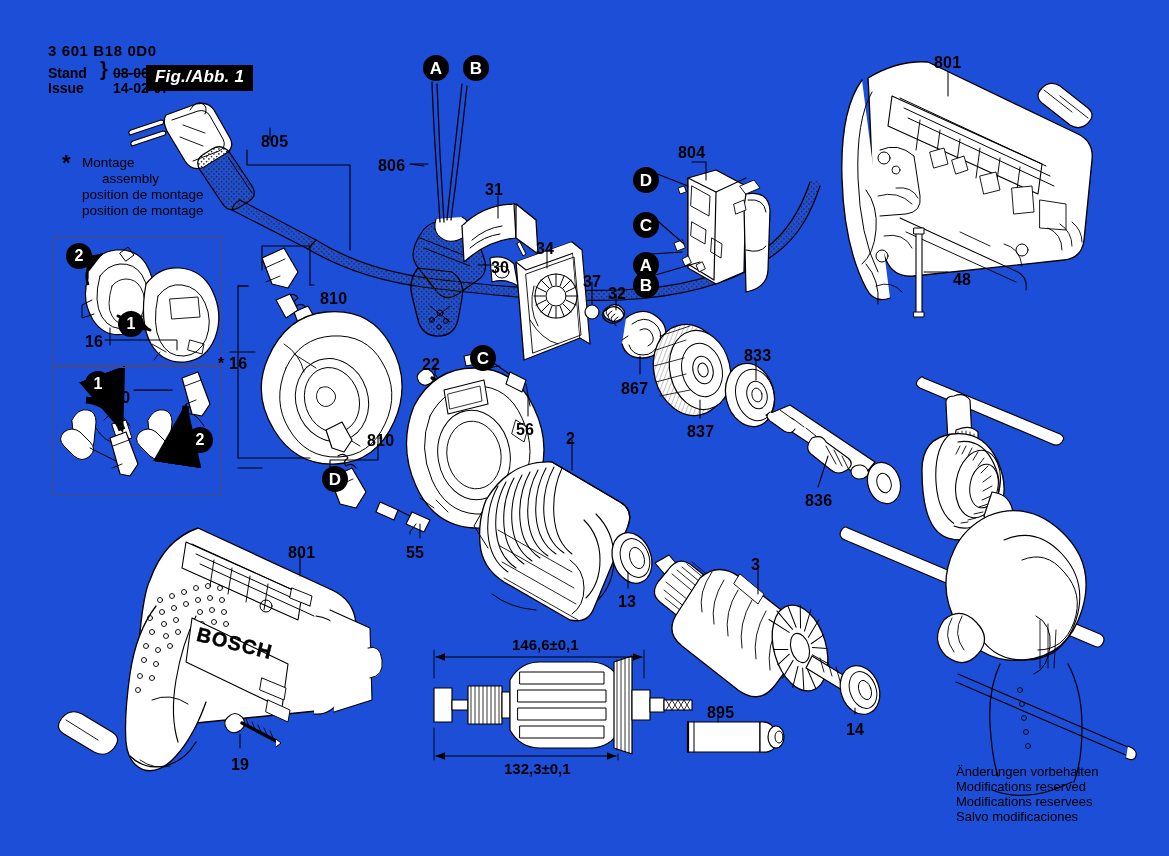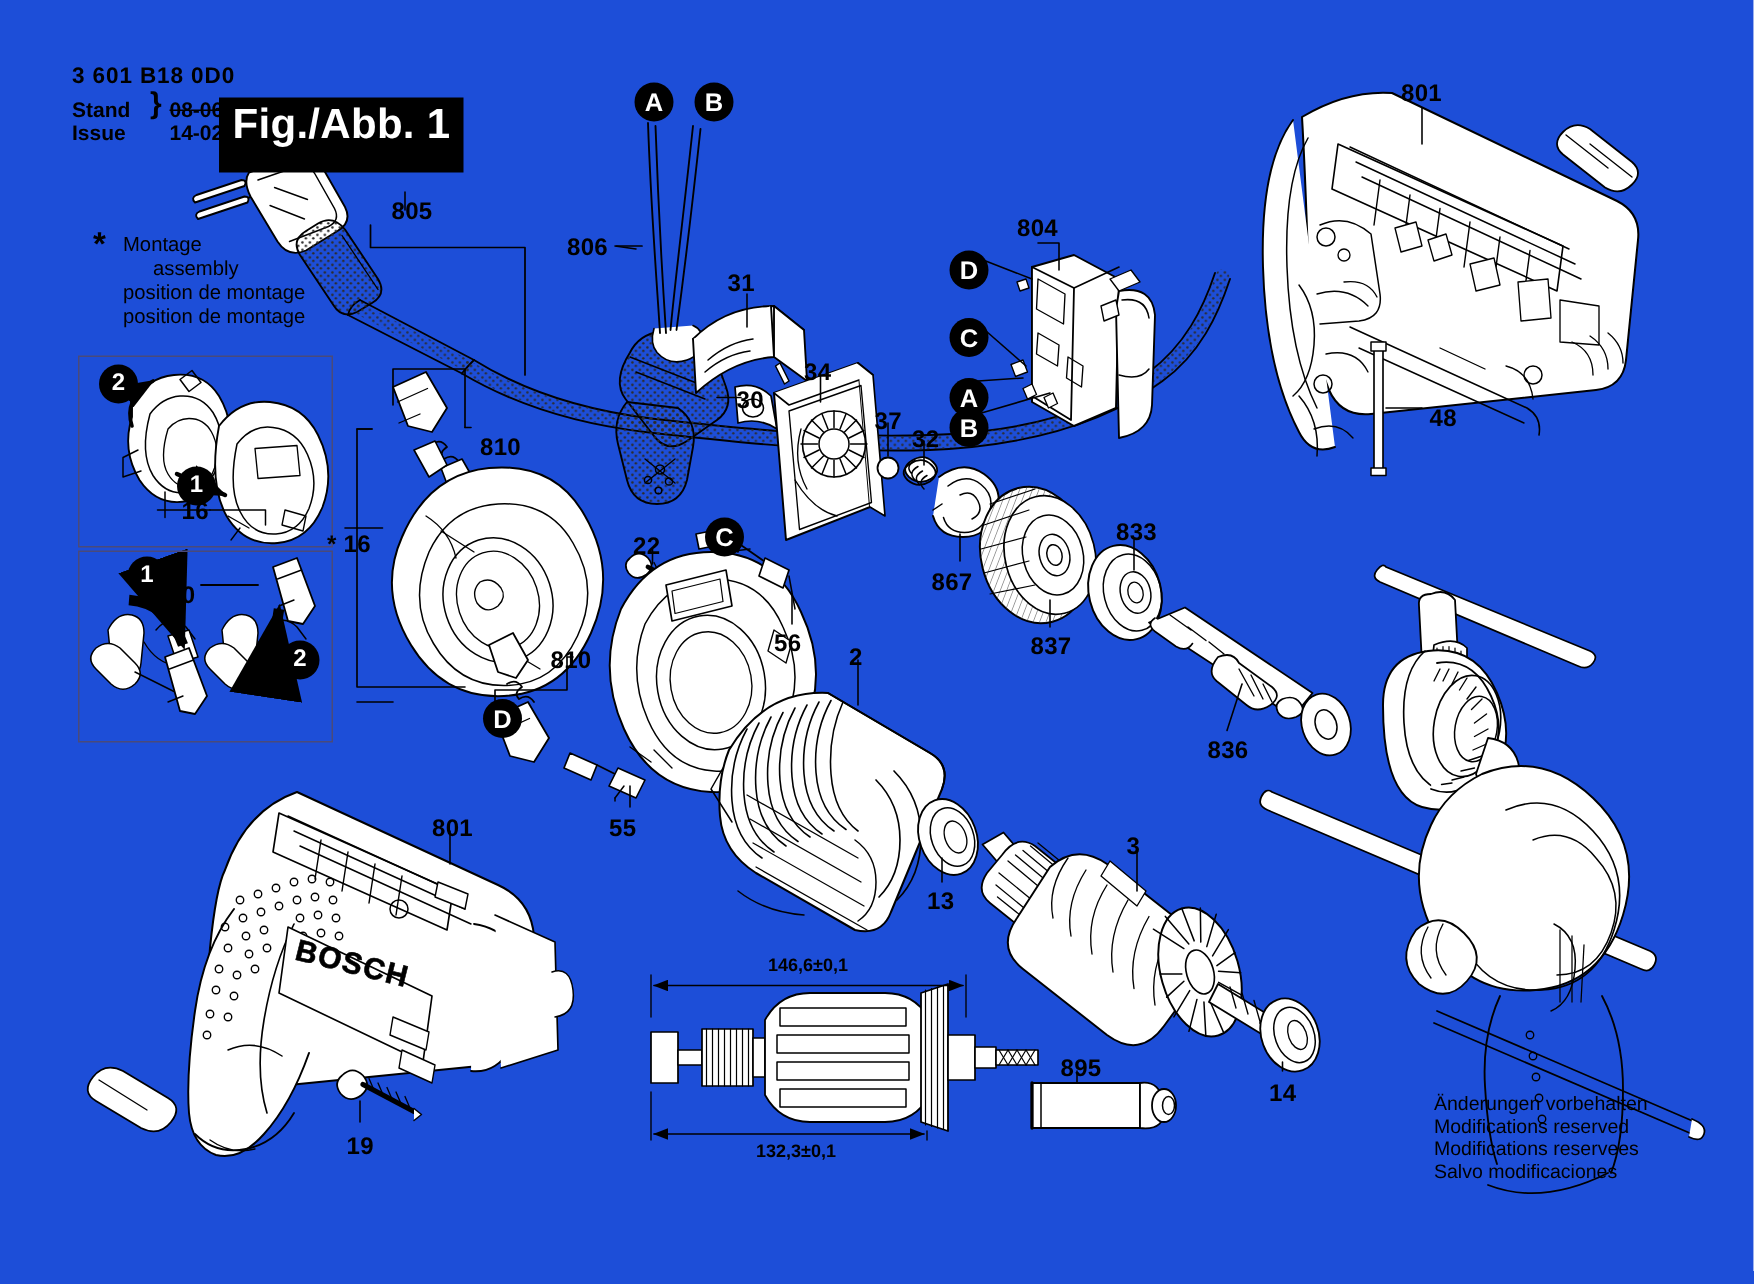--- a/index.html
+++ b/index.html
@@ -41,24 +41,25 @@
     font-weight:bold;
     white-space:nowrap;
     line-height:15px;
   }
   .strike{text-decoration:line-through;}
   .figbox{
     position:absolute;
     background:#000;
     color:#fff;
     font-weight:bold;
-    font-size:28px;
-    padding:2px 9px 16px 9px;
+    font-size:17px;
+    padding:2px 9px 4px 9px;
     letter-spacing:0.2px;
     white-space:nowrap;
+    font-style:italic;
   }
   .note{
     position:absolute;
     font-size:13.5px;
     line-height:16px;
     white-space:nowrap;
   }
   .astk{
     position:absolute;
     font-size:22px;
@@ -77,25 +78,26 @@
     align-items:center;
     justify-content:center;
     line-height:1;
   }
   .bullet.num{font-size:16px;}
   .legal{
     position:absolute;
     font-size:13px;
     line-height:15.5px;
     white-space:nowrap;
+    margin-top:36px;
   }
   .dim{
     position:absolute;
     font-weight:bold;
-    font-size:12px;
+    font-size:15px;
     white-space:nowrap;
   }
   .insetbox{
     position:absolute;
     border:1px solid #4a4a7a;
     background:transparent;
   }
   .bosch{
     position:absolute;
     font-weight:bold;
@@ -803,21 +805,21 @@
       <div class="lbl" style="left: 536px; top: 241px;">34</div>
       <div class="lbl" style="left: 583px; top: 274px;">37</div>
       <div class="lbl" style="left: 608px; top: 286px;">32</div>
       <div class="lbl" style="left: 621px; top: 381px;">867</div>
       <div class="lbl" style="left: 687px; top: 424px;">837</div>
       <div class="lbl" style="left: 744px; top: 348px;">833</div>
       <div class="lbl" style="left: 805px; top: 493px;">836</div>
       <div class="lbl" style="left: 320px; top: 291px;">810</div>
       <div class="lbl" style="left: 367px; top: 433px;">810</div>
       <div class="lbl" style="left: 218px; top: 356px;">* 16</div>
-      <div class="lbl" style="left: 85px; top: 334px; margin-left: 36px;">16</div>
+      <div class="lbl" style="left: 85px; top: 334px;">16</div>
       <div class="lbl" style="left: 103px; top: 390px;">810</div>
       <div class="lbl" style="left: 422px; top: 357px;">22</div>
       <div class="lbl" style="left: 516px; top: 422px;">56</div>
       <div class="lbl" style="left: 406px; top: 545px;">55</div>
       <div class="lbl" style="left: 566px; top: 431px;">2</div>
       <div class="lbl" style="left: 618px; top: 594px;">13</div>
       <div class="lbl" style="left: 751px; top: 557px;">3</div>
       <div class="lbl" style="left: 846px; top: 722px;">14</div>
       <div class="lbl" style="left: 707px; top: 705px;">895</div>
       <div class="lbl" style="left: 288px; top: 545px;">801</div>

